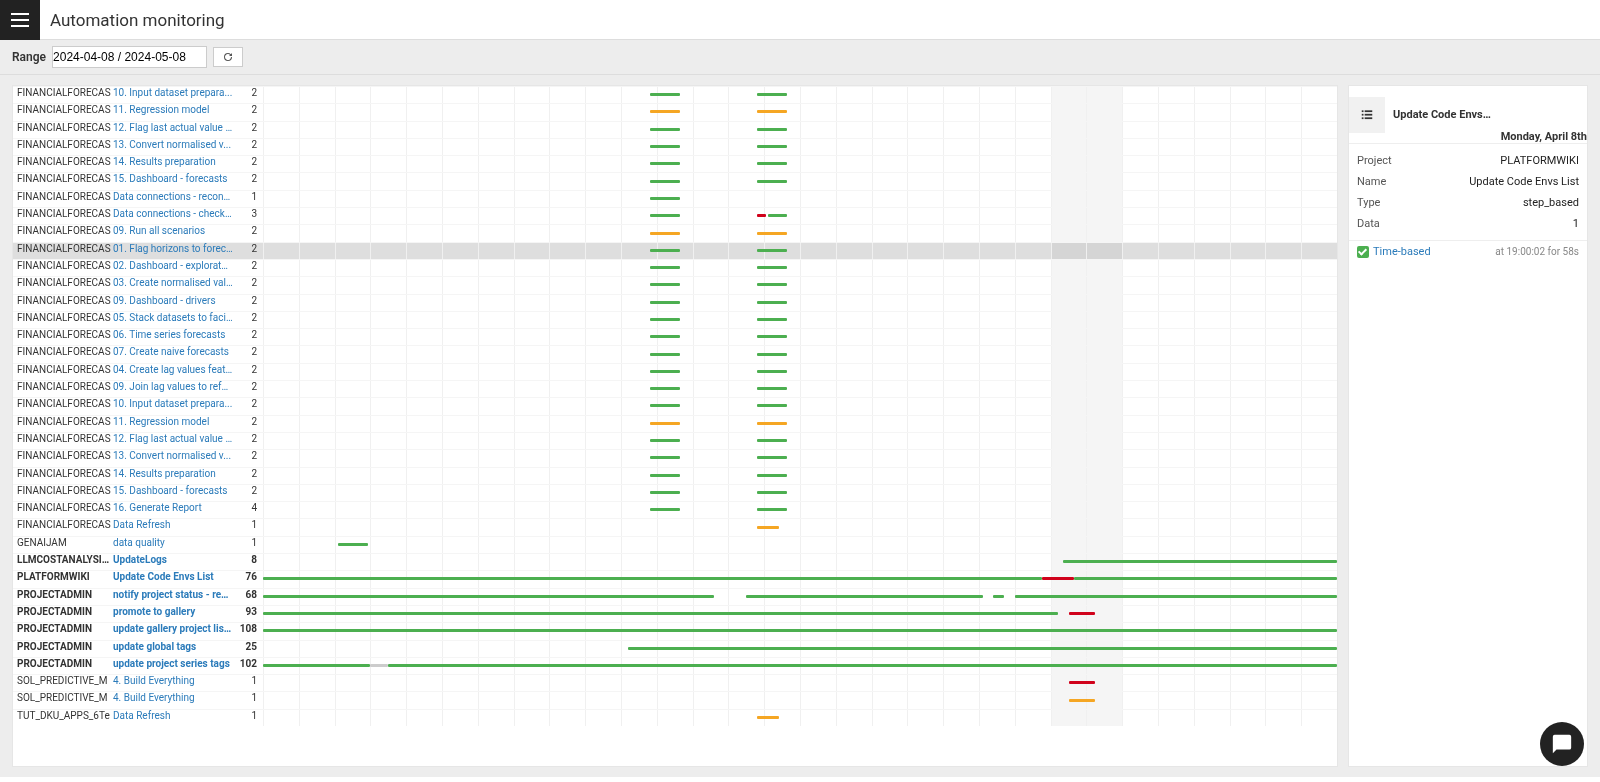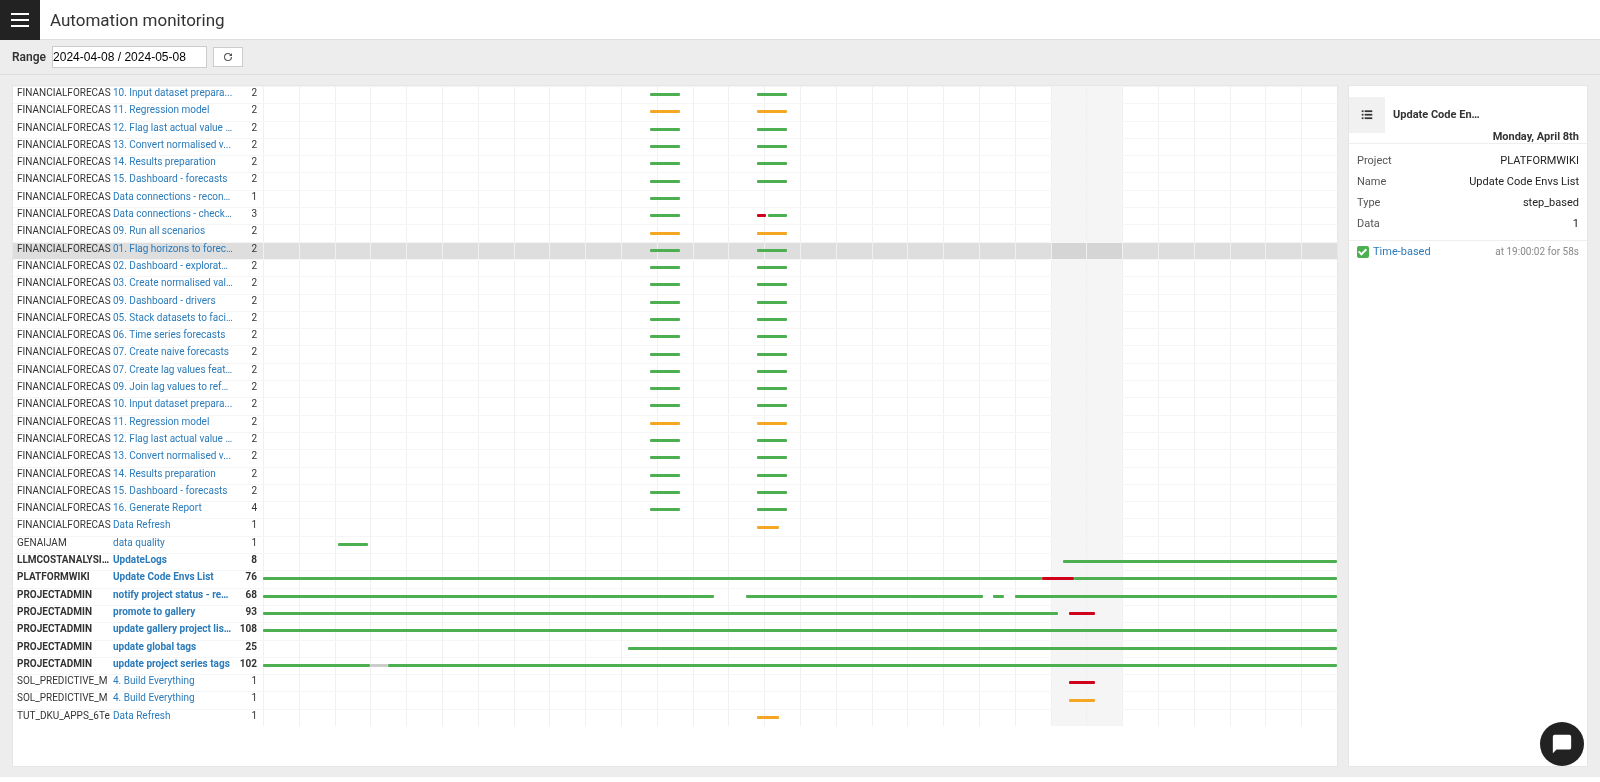--- a/index.html
+++ b/index.html
@@ -20,21 +20,21 @@
 
 .content { display: flex; background: #ededed; height: calc(100% - 80px); padding: 10px 12px; gap: 10px; }
 
 .chart { flex: 1; background: #fff; border: 1px solid #e6e6e6; overflow: hidden; display: flex; flex-direction: column; }
 .chart-body { flex: 1; overflow: hidden; position: relative; }
 
 .sidepanel { width: 240px; background: #fff; border: 1px solid #e6e6e6; }
 .sidepanel-header { display: flex; align-items: center; border-bottom: 1px solid #eee; }
 .sidepanel-icon { width: 36px; height: 36px; background: #f1f1f1; display: flex; align-items: center; justify-content: center; }
 .sidepanel-title { font-weight: 700; font-size: 11px; padding: 0 8px; flex: 1; white-space: nowrap; overflow: hidden; text-overflow: ellipsis; }
-.sidepanel-date { font-weight: 700; font-size: 11px; padding-right: 8px; margin-top: 44px; }
+.sidepanel-date { font-weight: 700; font-size: 11px; padding-right: 0; margin-top: 44px; }
 .sidepanel-meta { padding: 6px 8px; border-bottom: 1px solid #eee; }
 .meta-row { display: flex; justify-content: space-between; padding: 4px 0; font-size: 11px; }
 .meta-label { color: #555; }
 .meta-val { color: #222; text-align: right; }
 .runs-hdr { padding: 8px; font-weight: 700; font-size: 11px; display: flex; align-items: center; gap: 4px; }
 .run-row { padding: 4px 8px; display: flex; align-items: center; font-size: 11px; gap: 4px; }
 .run-ok { width: 12px; height: 12px; background: #4caf50; border-radius: 2px; position: relative; }
 .run-ok::after { content: ""; position: absolute; left: 3px; top: 1px; width: 3px; height: 6px; border: solid #fff; border-width: 0 2px 2px 0; transform: rotate(45deg); }
 .run-link { color: #2b7bba; cursor: pointer; flex: 1; }
 .run-time { color: #888; font-size: 10px; }
@@ -744,21 +744,21 @@
                 <div class="gcol"></div>
                 <div class="gcol"></div>
                 <div class="gcol"></div>
               </div>
               <div class="bar g" style="left: 36%; width: 2.8%;"></div>
               <div class="bar g" style="left: 46%; width: 2.8%;"></div>
             </div>
           </div>
           <div class="row">
             <div class="proj">FINANCIALFORECAS</div>
-            <div class="name">07. Create lag values feat...</div>
+            <div class="name">04. Create lag values feat...</div>
             <div class="cnt">2</div>
             <div class="gantt">
               <div class="gridlines">
                 <div class="gcol"></div>
                 <div class="gcol"></div>
                 <div class="gcol"></div>
                 <div class="gcol"></div>
                 <div class="gcol"></div>
                 <div class="gcol"></div>
                 <div class="gcol"></div>

